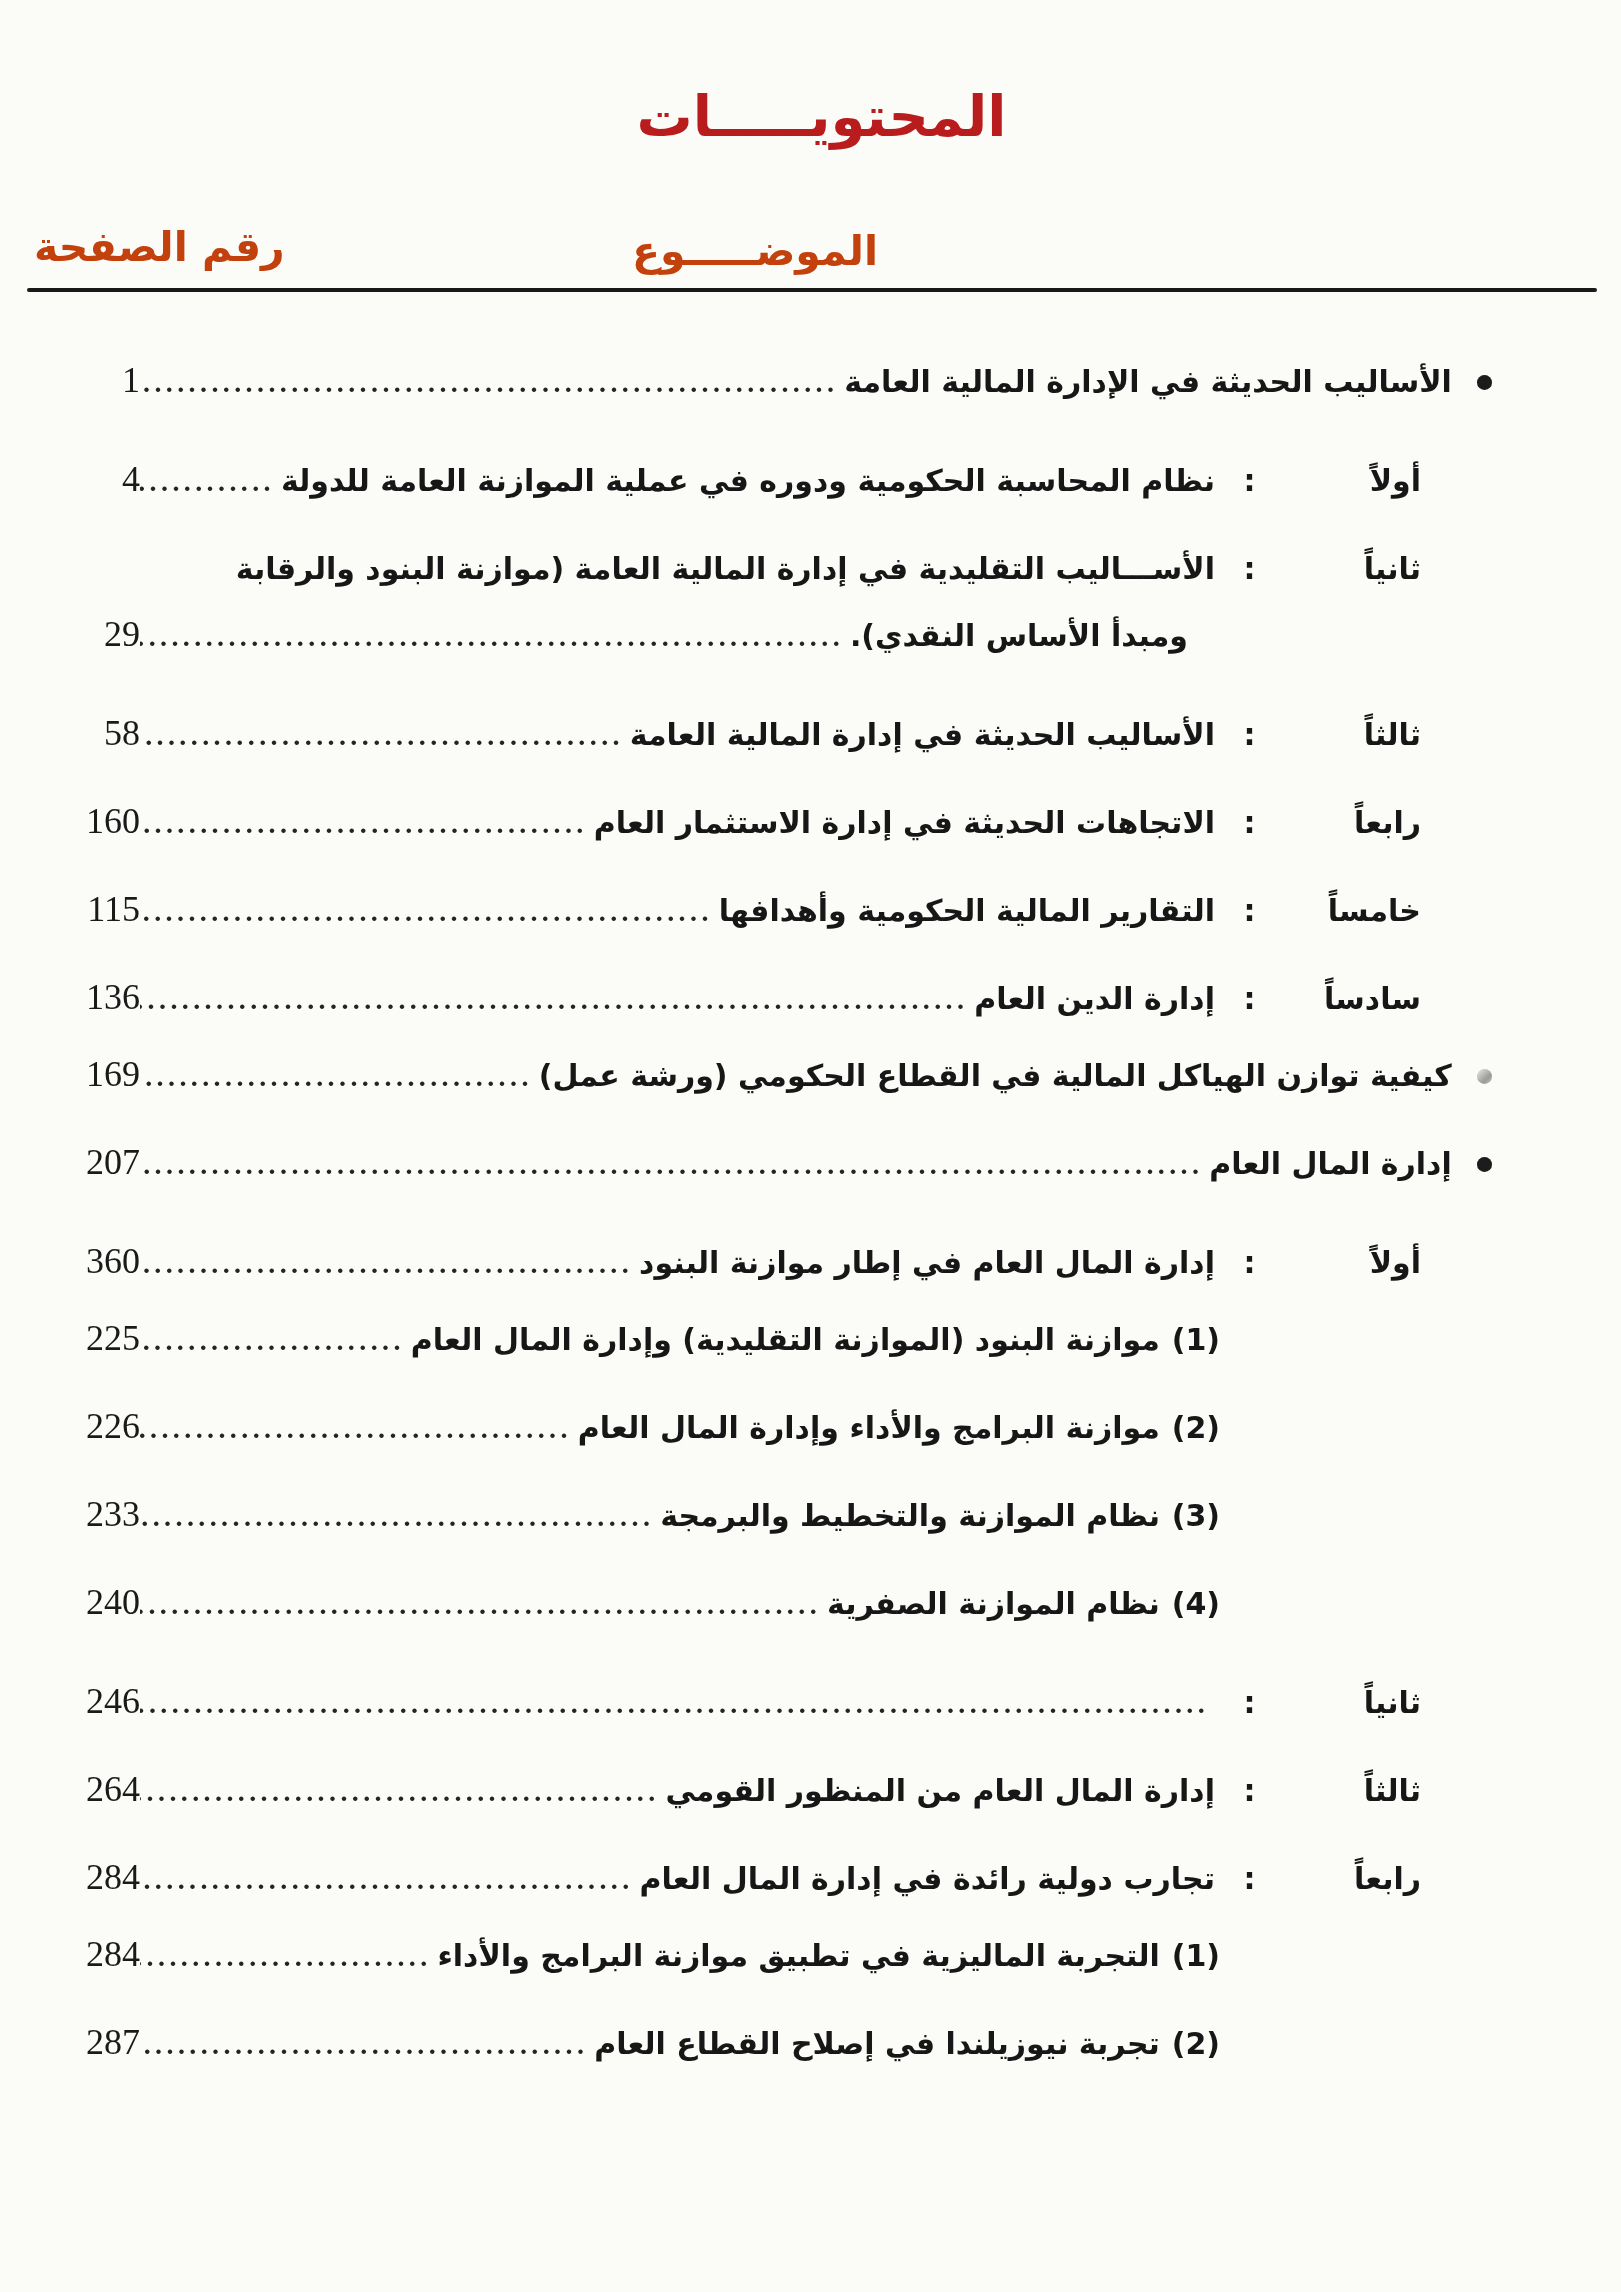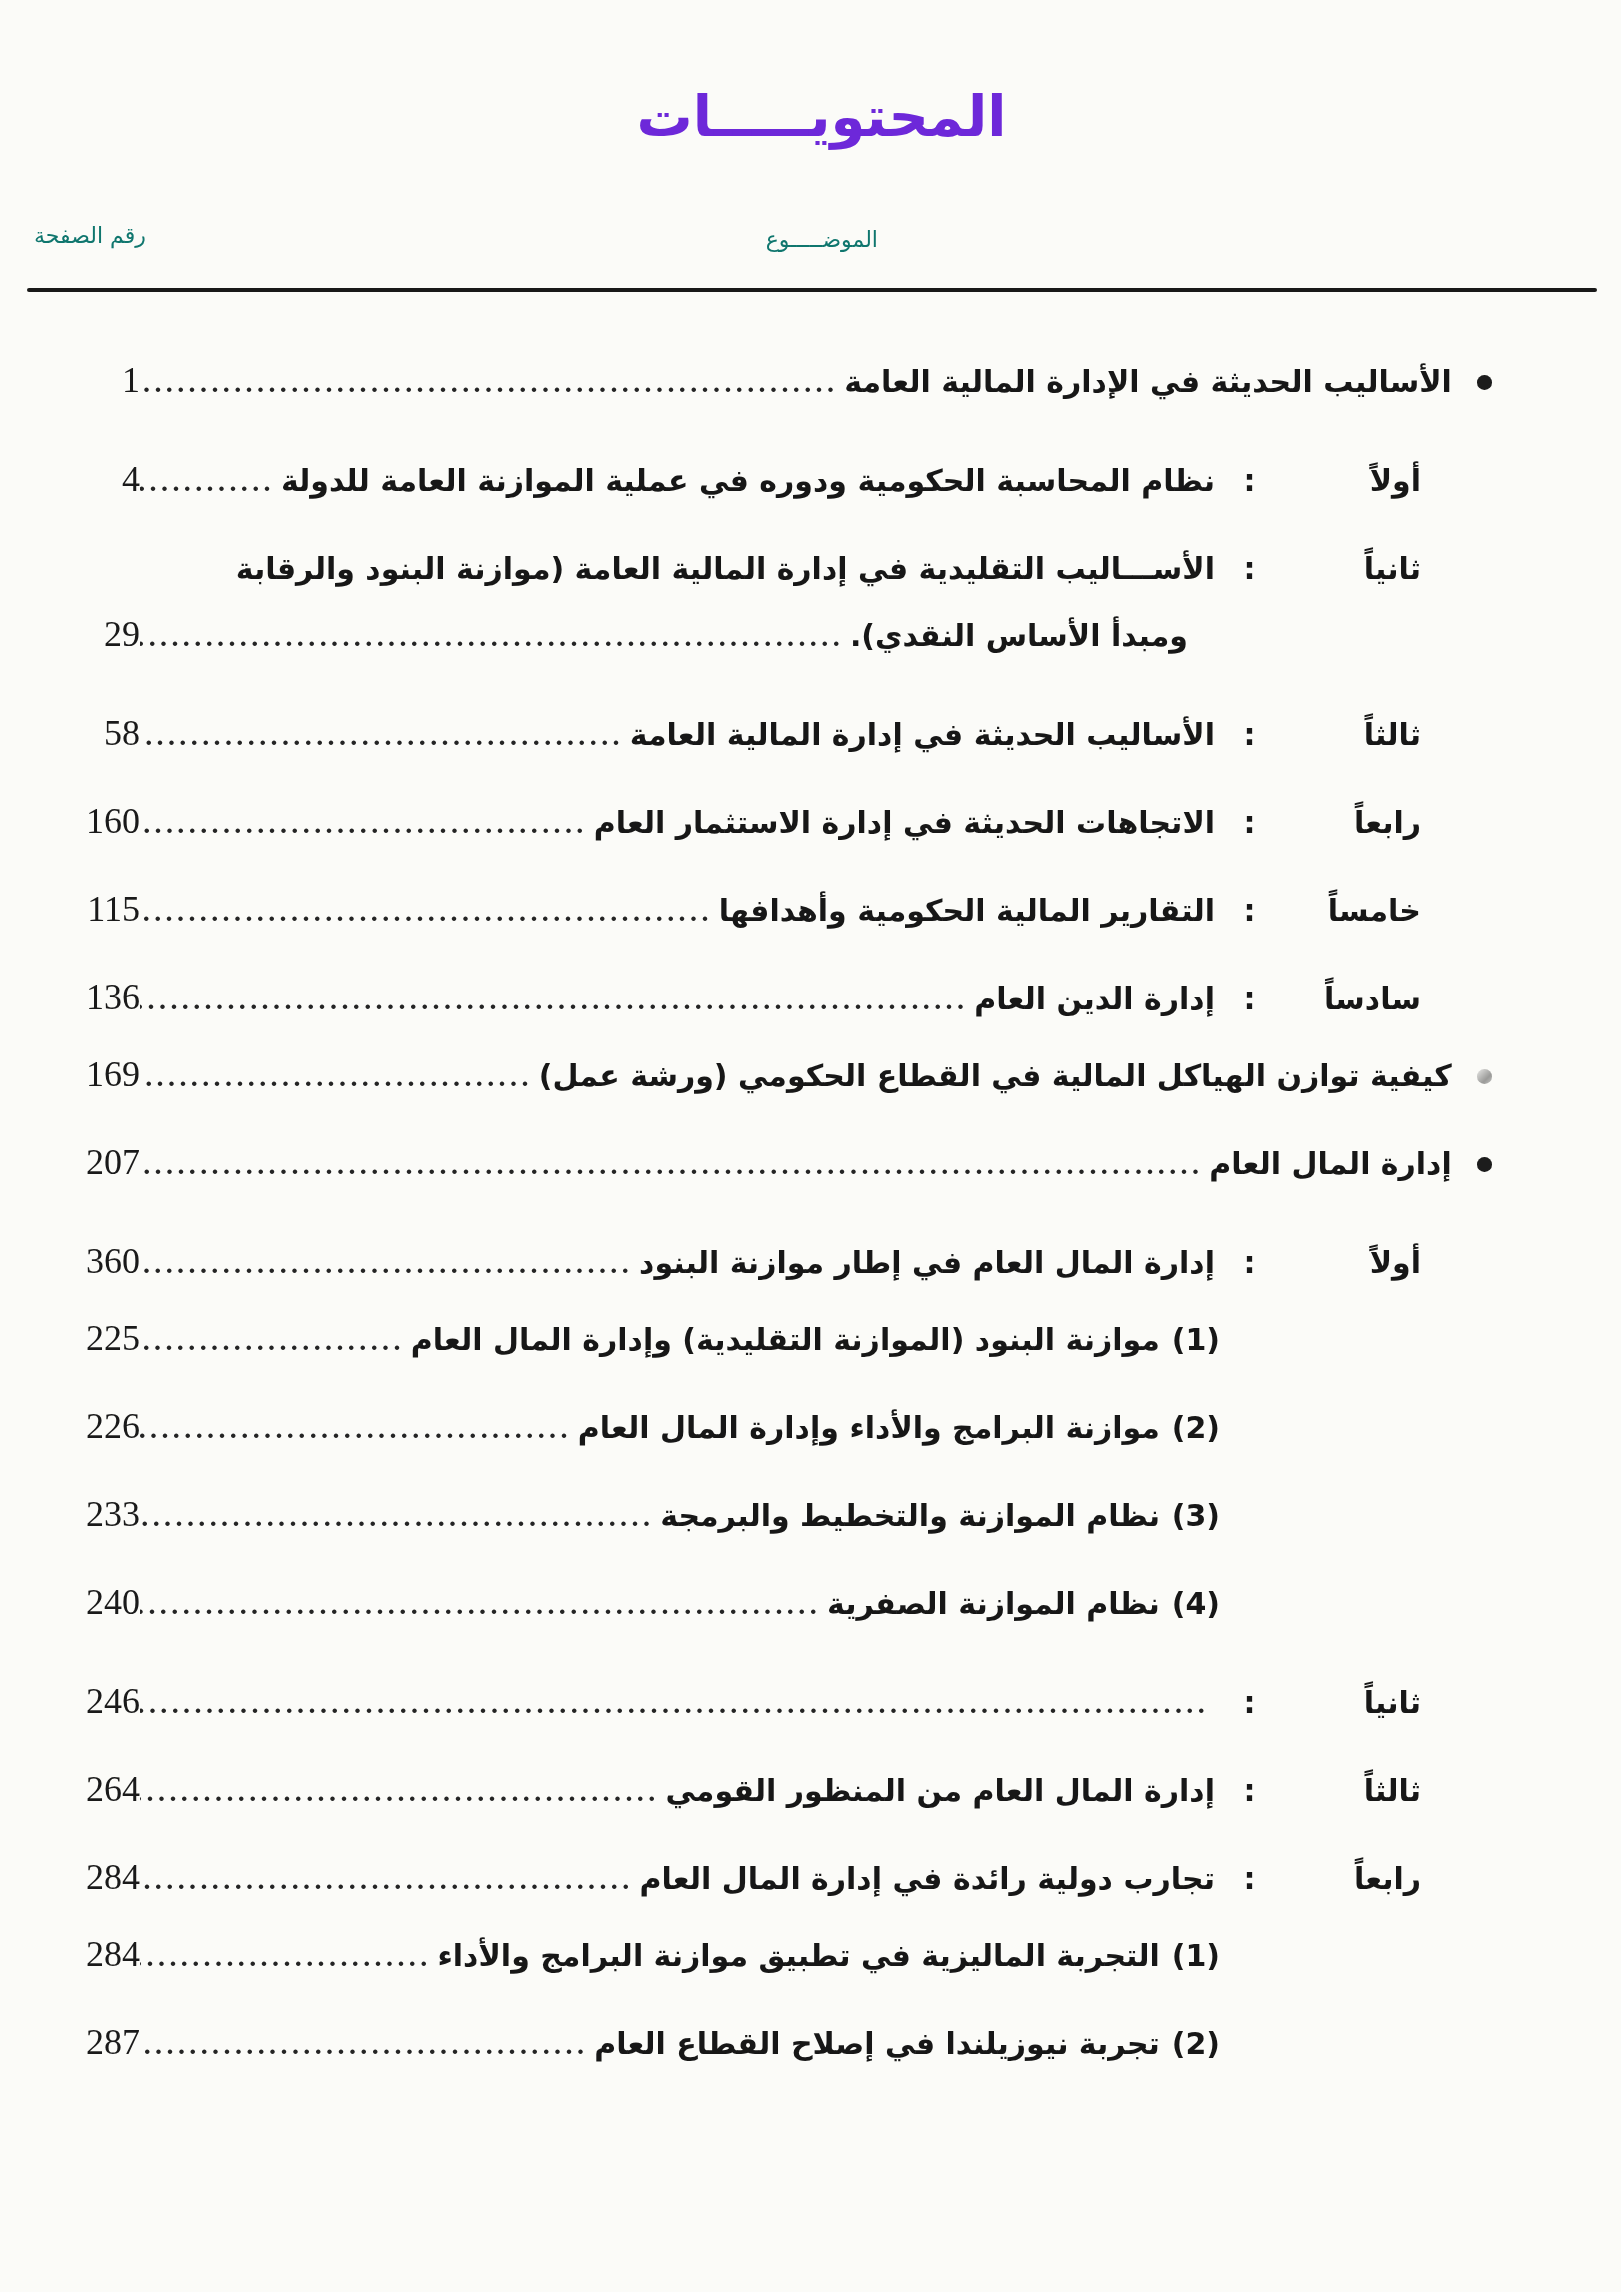--- a/index.html
+++ b/index.html
@@ -10,30 +10,30 @@
     color:#171717;
     overflow:hidden;
   }
   .page{position:relative;width:1621px;height:2293px;box-sizing:border-box;}
 
   .title{
     margin:0;padding-top:84px;
     text-align:center;
     font-size:56px;font-weight:bold;
     letter-spacing:0;
-    color:#6d28d9;
+    color:#b91c1c;
     padding-left:22px;
   }
 
   .header-row{
     position:relative;
     height:55px;
     margin-top:74px;
-    font-size:22px;font-weight:normal;
-    color:#0f766e;
+    font-size:41px;font-weight:bold;
+    color:#c2410c;
   }
   .hdr-pageno{position:absolute;left:34px;top:0;}
   .hdr-subject{position:absolute;right:743px;top:3.9px;text-align:right;}
 
   .rule{
     height:3.9px;
     margin:9.8px 24.5px 0 27.4px;
     background:#191919;
     border-radius:2px;
   }

